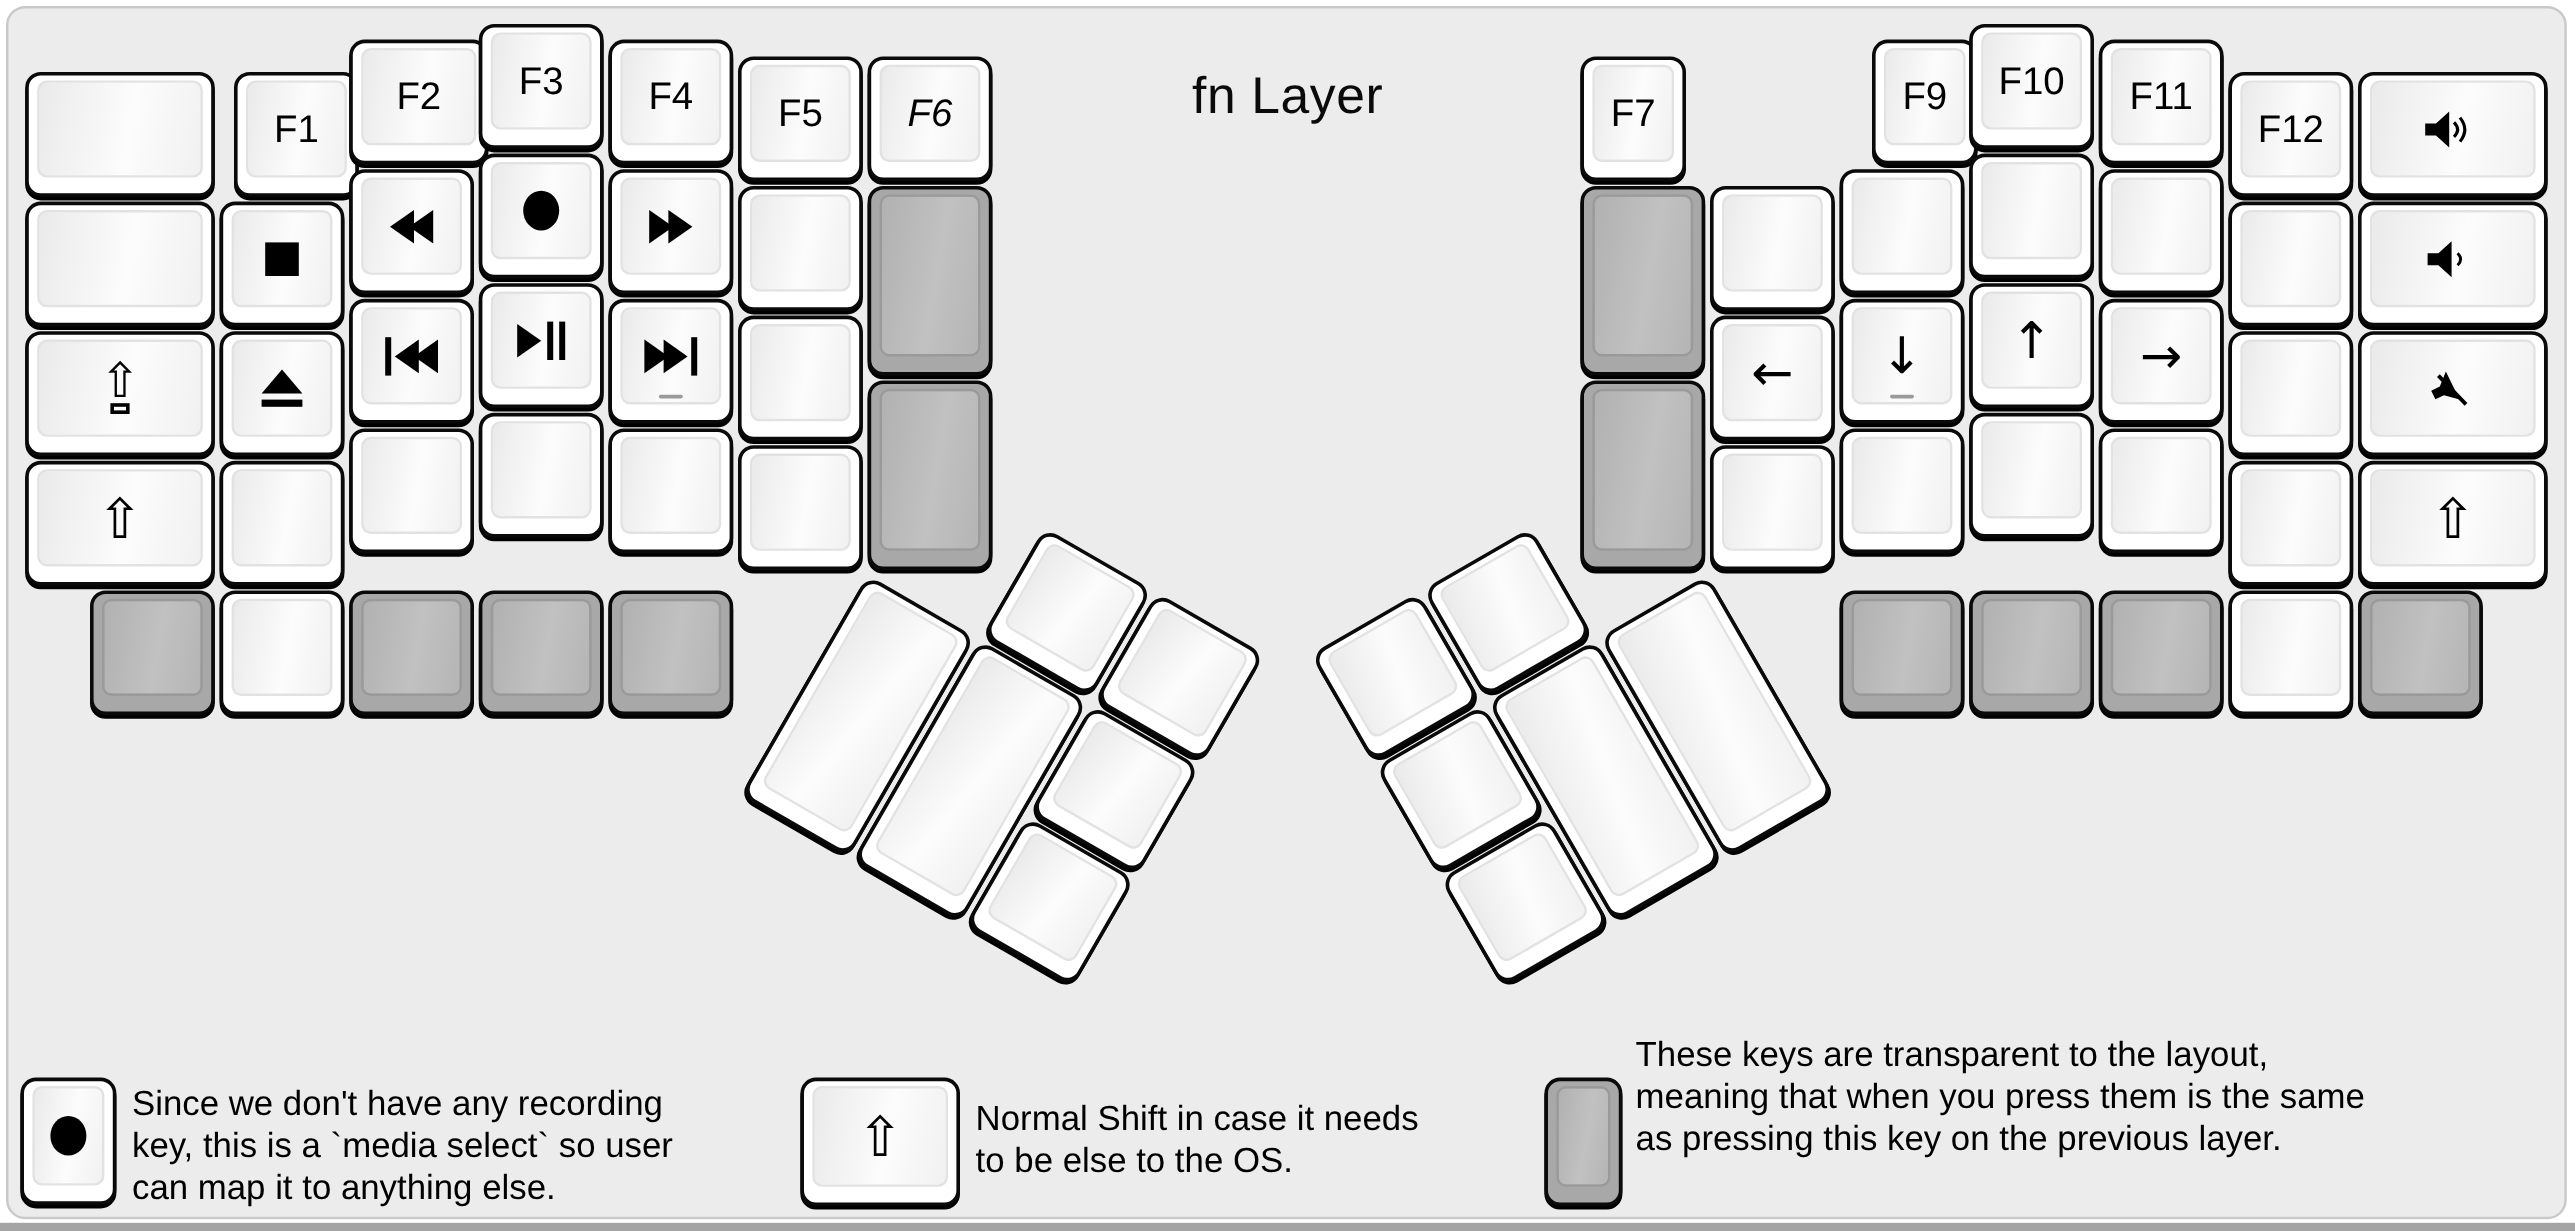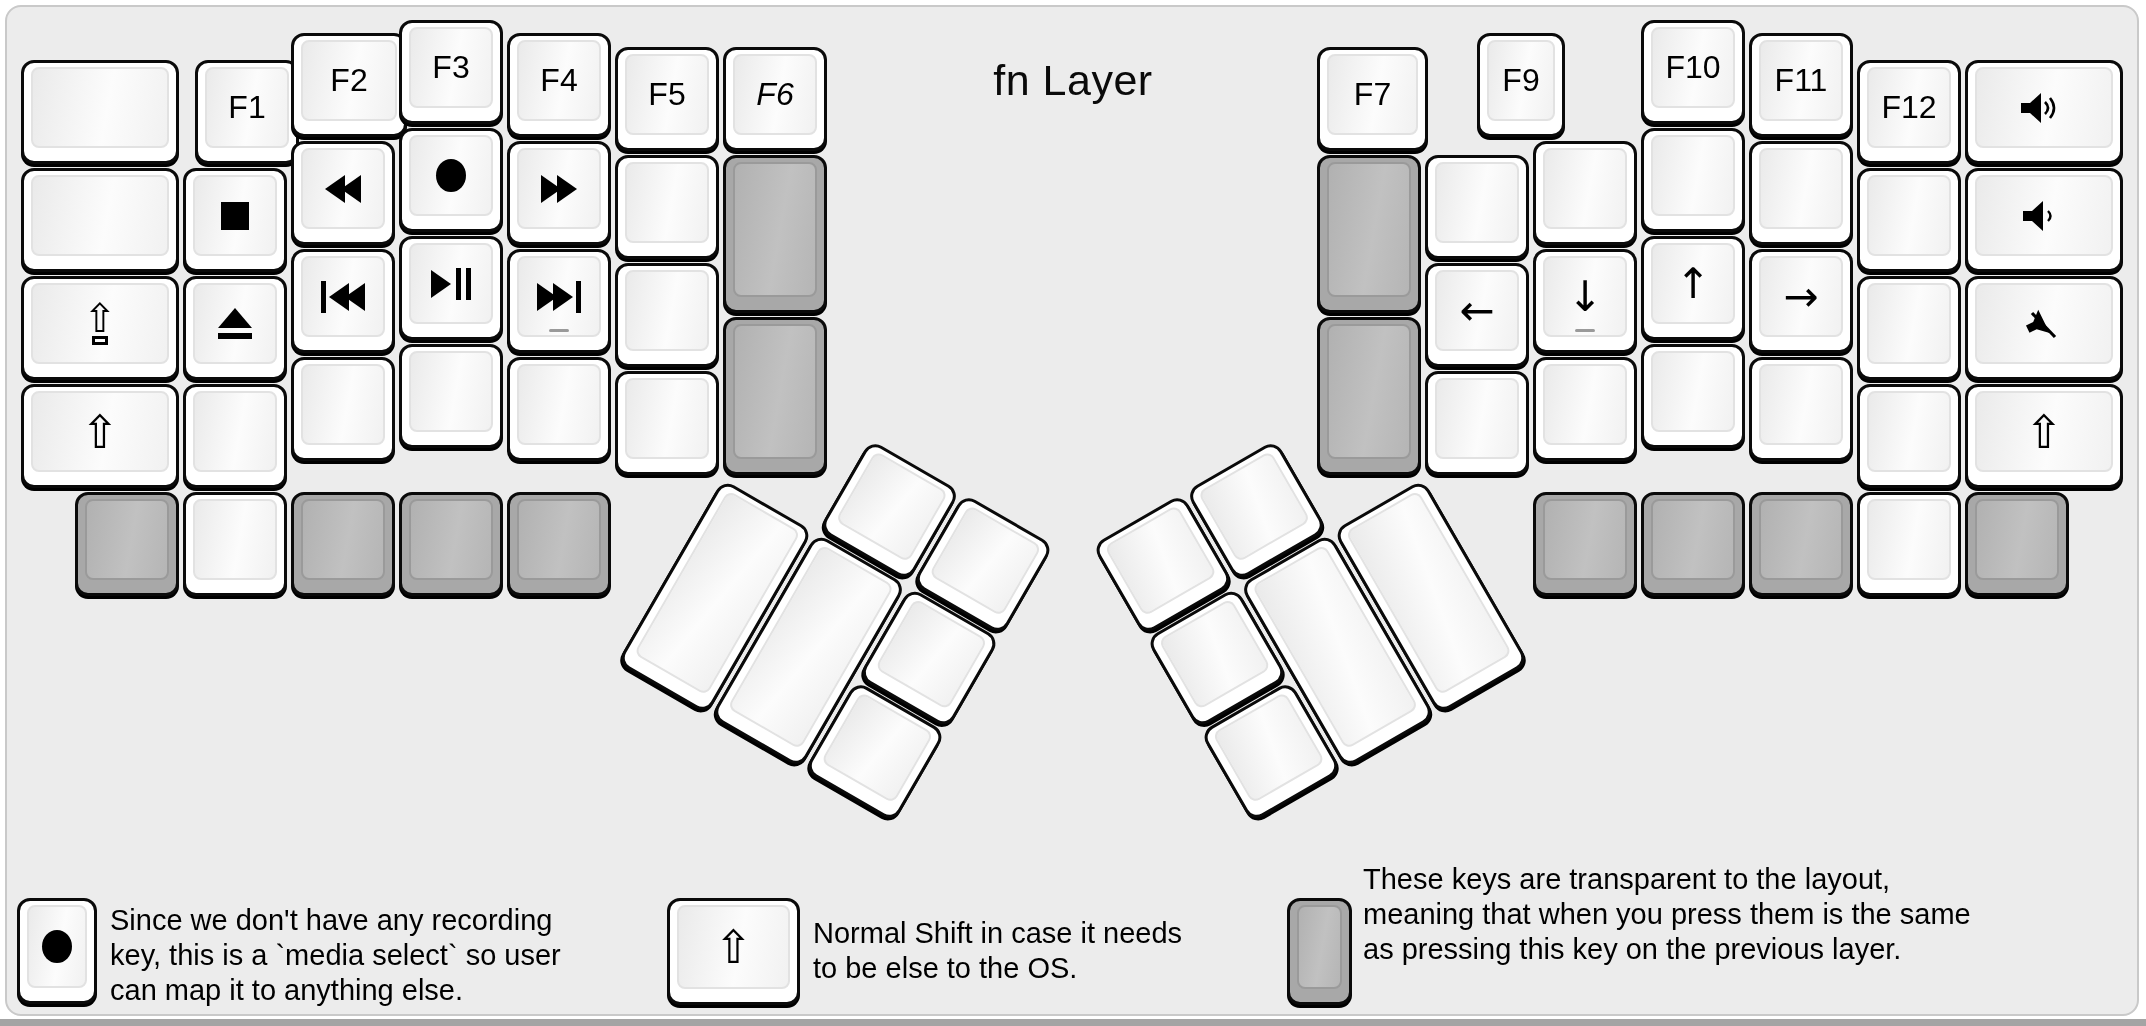--- a/index.html
+++ b/index.html
@@ -254,21 +254,21 @@
     </div>
     <div class="key gray" style="left: 291px; top: 492px; width: 104px; height: 104px;">
       <div class="cap"></div>
     </div>
     <div class="key gray" style="left: 399px; top: 492px; width: 104px; height: 104px;">
       <div class="cap"></div>
     </div>
     <div class="key gray" style="left: 507px; top: 492px; width: 104px; height: 104px;">
       <div class="cap"></div>
     </div>
-    <div class="key" style="left: 1317px; top: 47px; width: 111px; height: 104px;">
+    <div class="key" style="left: 1317px; top: 47px; width: 88px; height: 104px;">
       <div class="cap">
         <span class="klabel">F7</span>
       </div>
     </div>
     <div class="key gray" style="left: 1317px; top: 155px; width: 104px; height: 158px;">
       <div class="cap"></div>
     </div>
     <div class="key gray" style="left: 1317px; top: 317px; width: 104px; height: 158px;">
       <div class="cap"></div>
     </div>
@@ -278,21 +278,21 @@
     <div class="key" style="left: 1425px; top: 263px; width: 104px; height: 104px;">
       <div class="cap">
         <span class="icon-wrap">
           <span class="gsym">←</span>
         </span>
       </div>
     </div>
     <div class="key" style="left: 1425px; top: 371px; width: 104px; height: 104px;">
       <div class="cap"></div>
     </div>
-    <div class="key" style="left: 1477px; top: 33px; width: 88px; height: 104px; text-decoration: underline;">
+    <div class="key" style="left: 1560px; top: 33px; width: 88px; height: 104px; text-decoration: underline;">
       <div class="cap">
         <span class="klabel">F9</span>
       </div>
     </div>
     <div class="key" style="left: 1533px; top: 141px; width: 104px; height: 104px;">
       <div class="cap"></div>
     </div>
     <div class="key" style="left: 1533px; top: 249px; width: 104px; height: 104px;">
       <div class="cap">
         <span class="icon-wrap">

